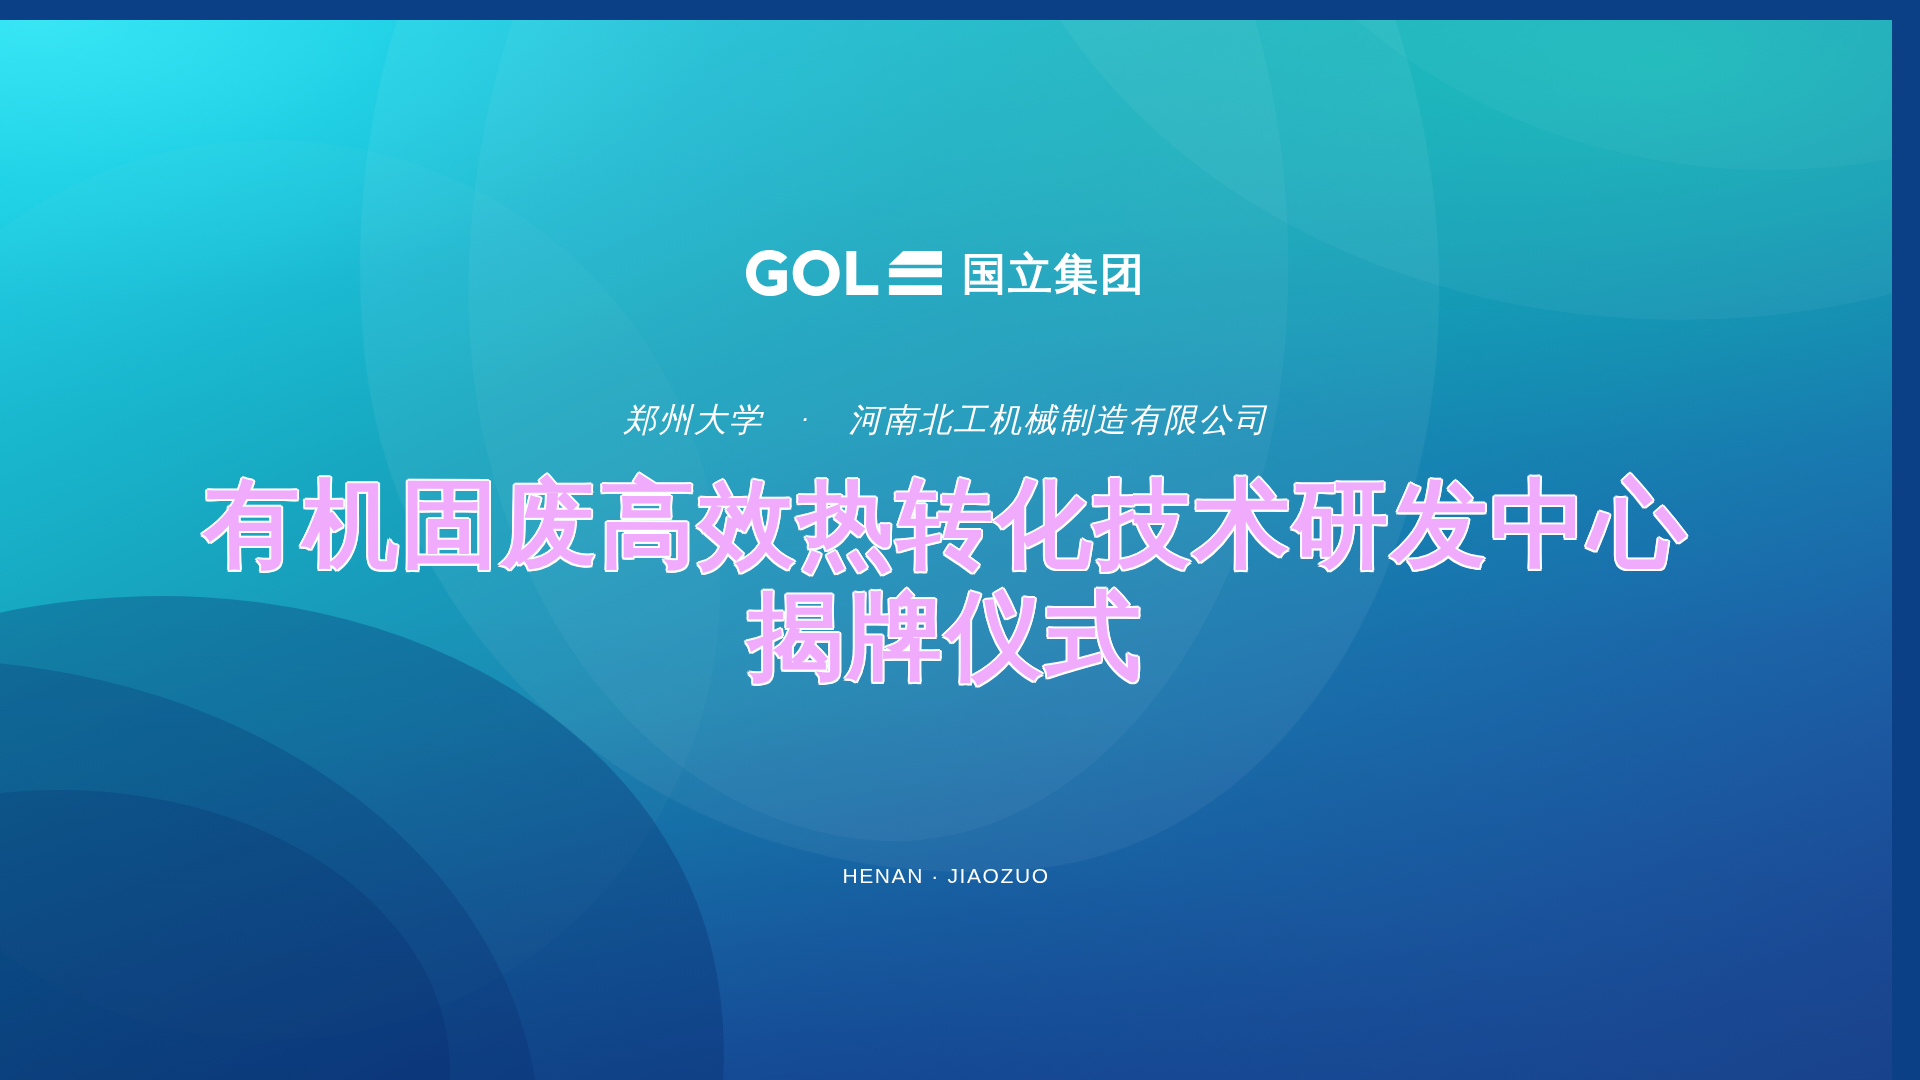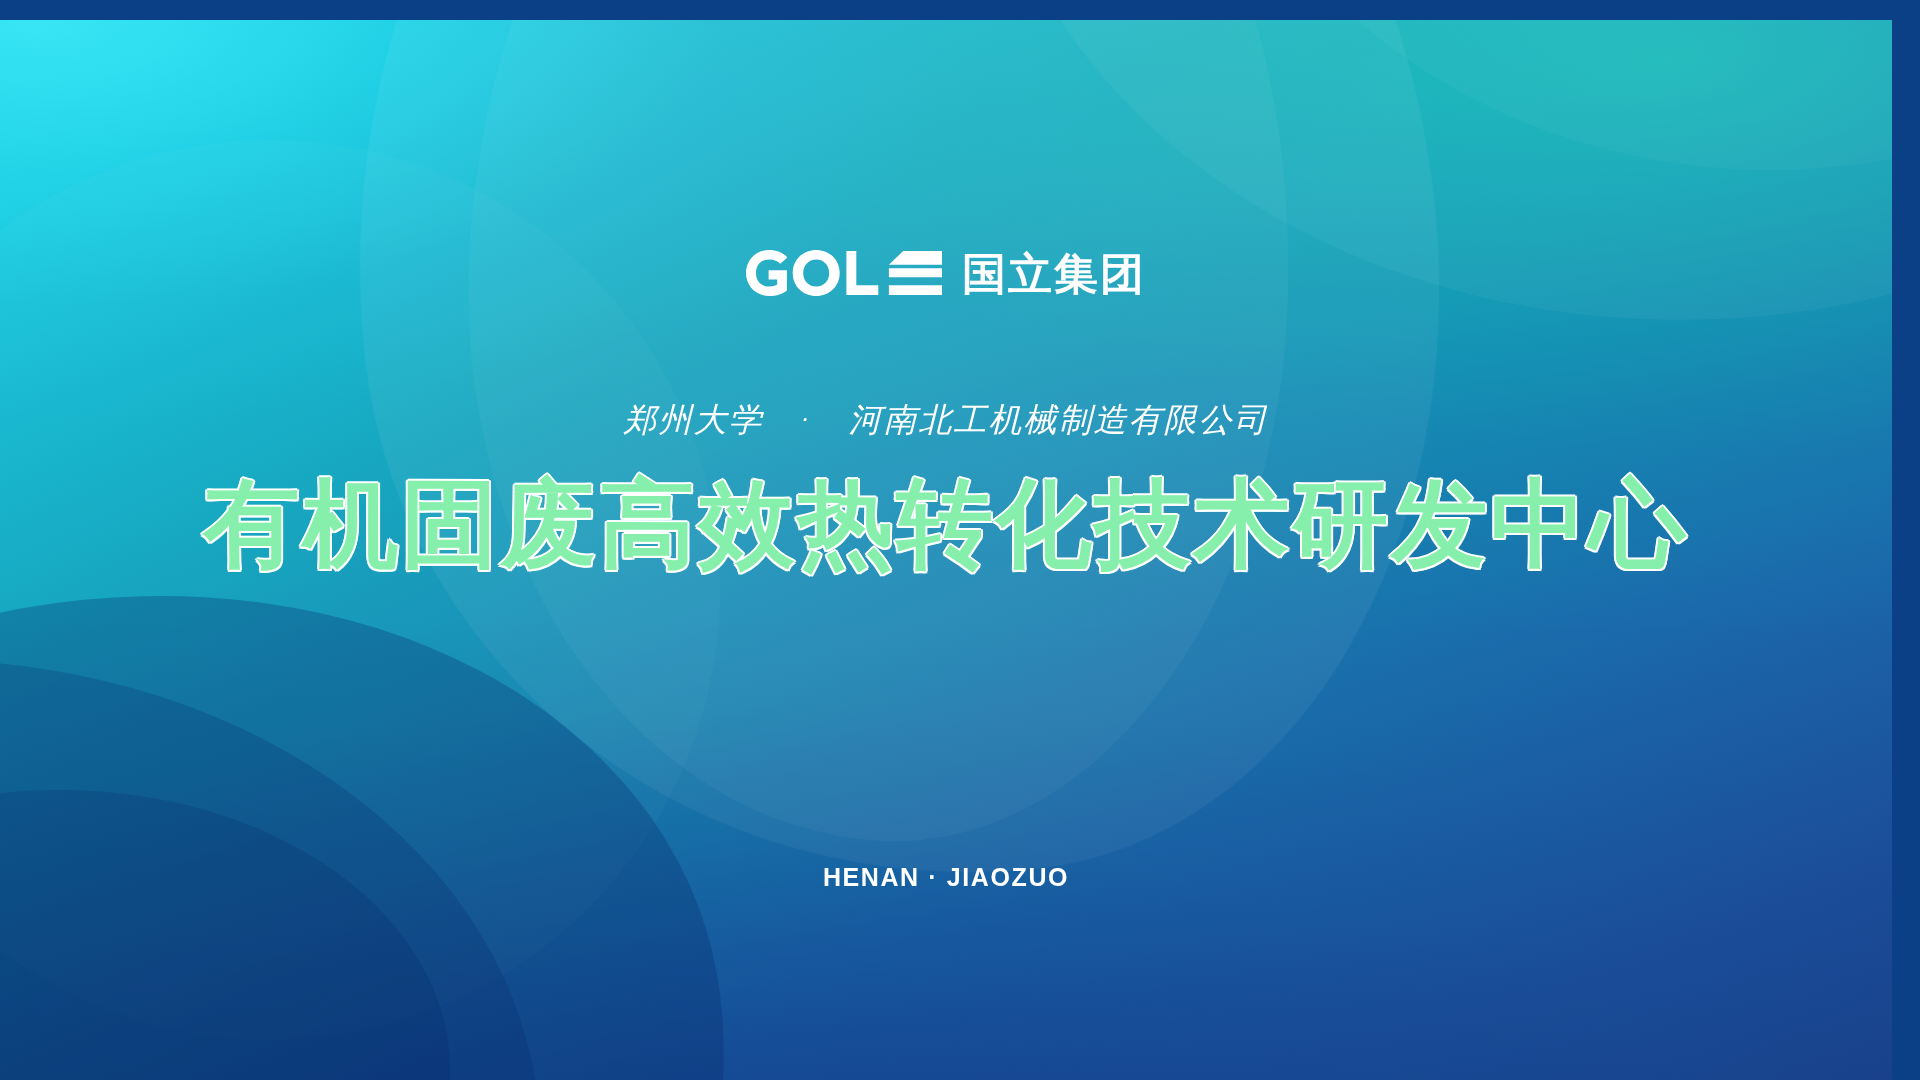--- a/index.html
+++ b/index.html
@@ -226,37 +226,37 @@
     top: 448px;
     left: 0;
     right: 0;
   }
   .title-line {
     font-family: "DejaVu Sans", "Liberation Sans", sans-serif;
     font-weight: 700;
     font-size: 96px;
     line-height: 1.17;
     letter-spacing: 3px;
-    color: #86efac;
+    color: #f0abfc;
     white-space: nowrap;
     text-shadow:
        2px 0 0 #fff, -2px 0 0 #fff,
        0 2px 0 #fff, 0 -2px 0 #fff,
        1.5px 1.5px 0 #fff, -1.5px 1.5px 0 #fff,
        1.5px -1.5px 0 #fff, -1.5px -1.5px 0 #fff;
   }
 
   
   .location-line {
     position: absolute;
     top: 845px;
     left: 0;
     right: 0;
-    font-size: 25px;
-    font-weight: 700;
+    font-size: 21px;
+    font-weight: 400;
     letter-spacing: 1.6px;
     color: #ffffff;
     line-height: 1;
   }
 </style>
 </head>
 <body>
 
 <div class="slide">
 
@@ -298,18 +298,19 @@
     </div>
 
     <div class="org-line">
       <span>郑州大学</span>
       <span class="org-dot">·</span>
       <span>河南北工机械制造有限公司</span>
     </div>
 
     <div class="title-block">
       <div class="title-line">有机固废高效热转化技术研发中心</div>
+      <div class="title-line">揭牌仪式</div>
     </div>
 
     <div class="location-line">HENAN · JIAOZUO</div>
 
   </div>
 </div>
 
 </body></html>

